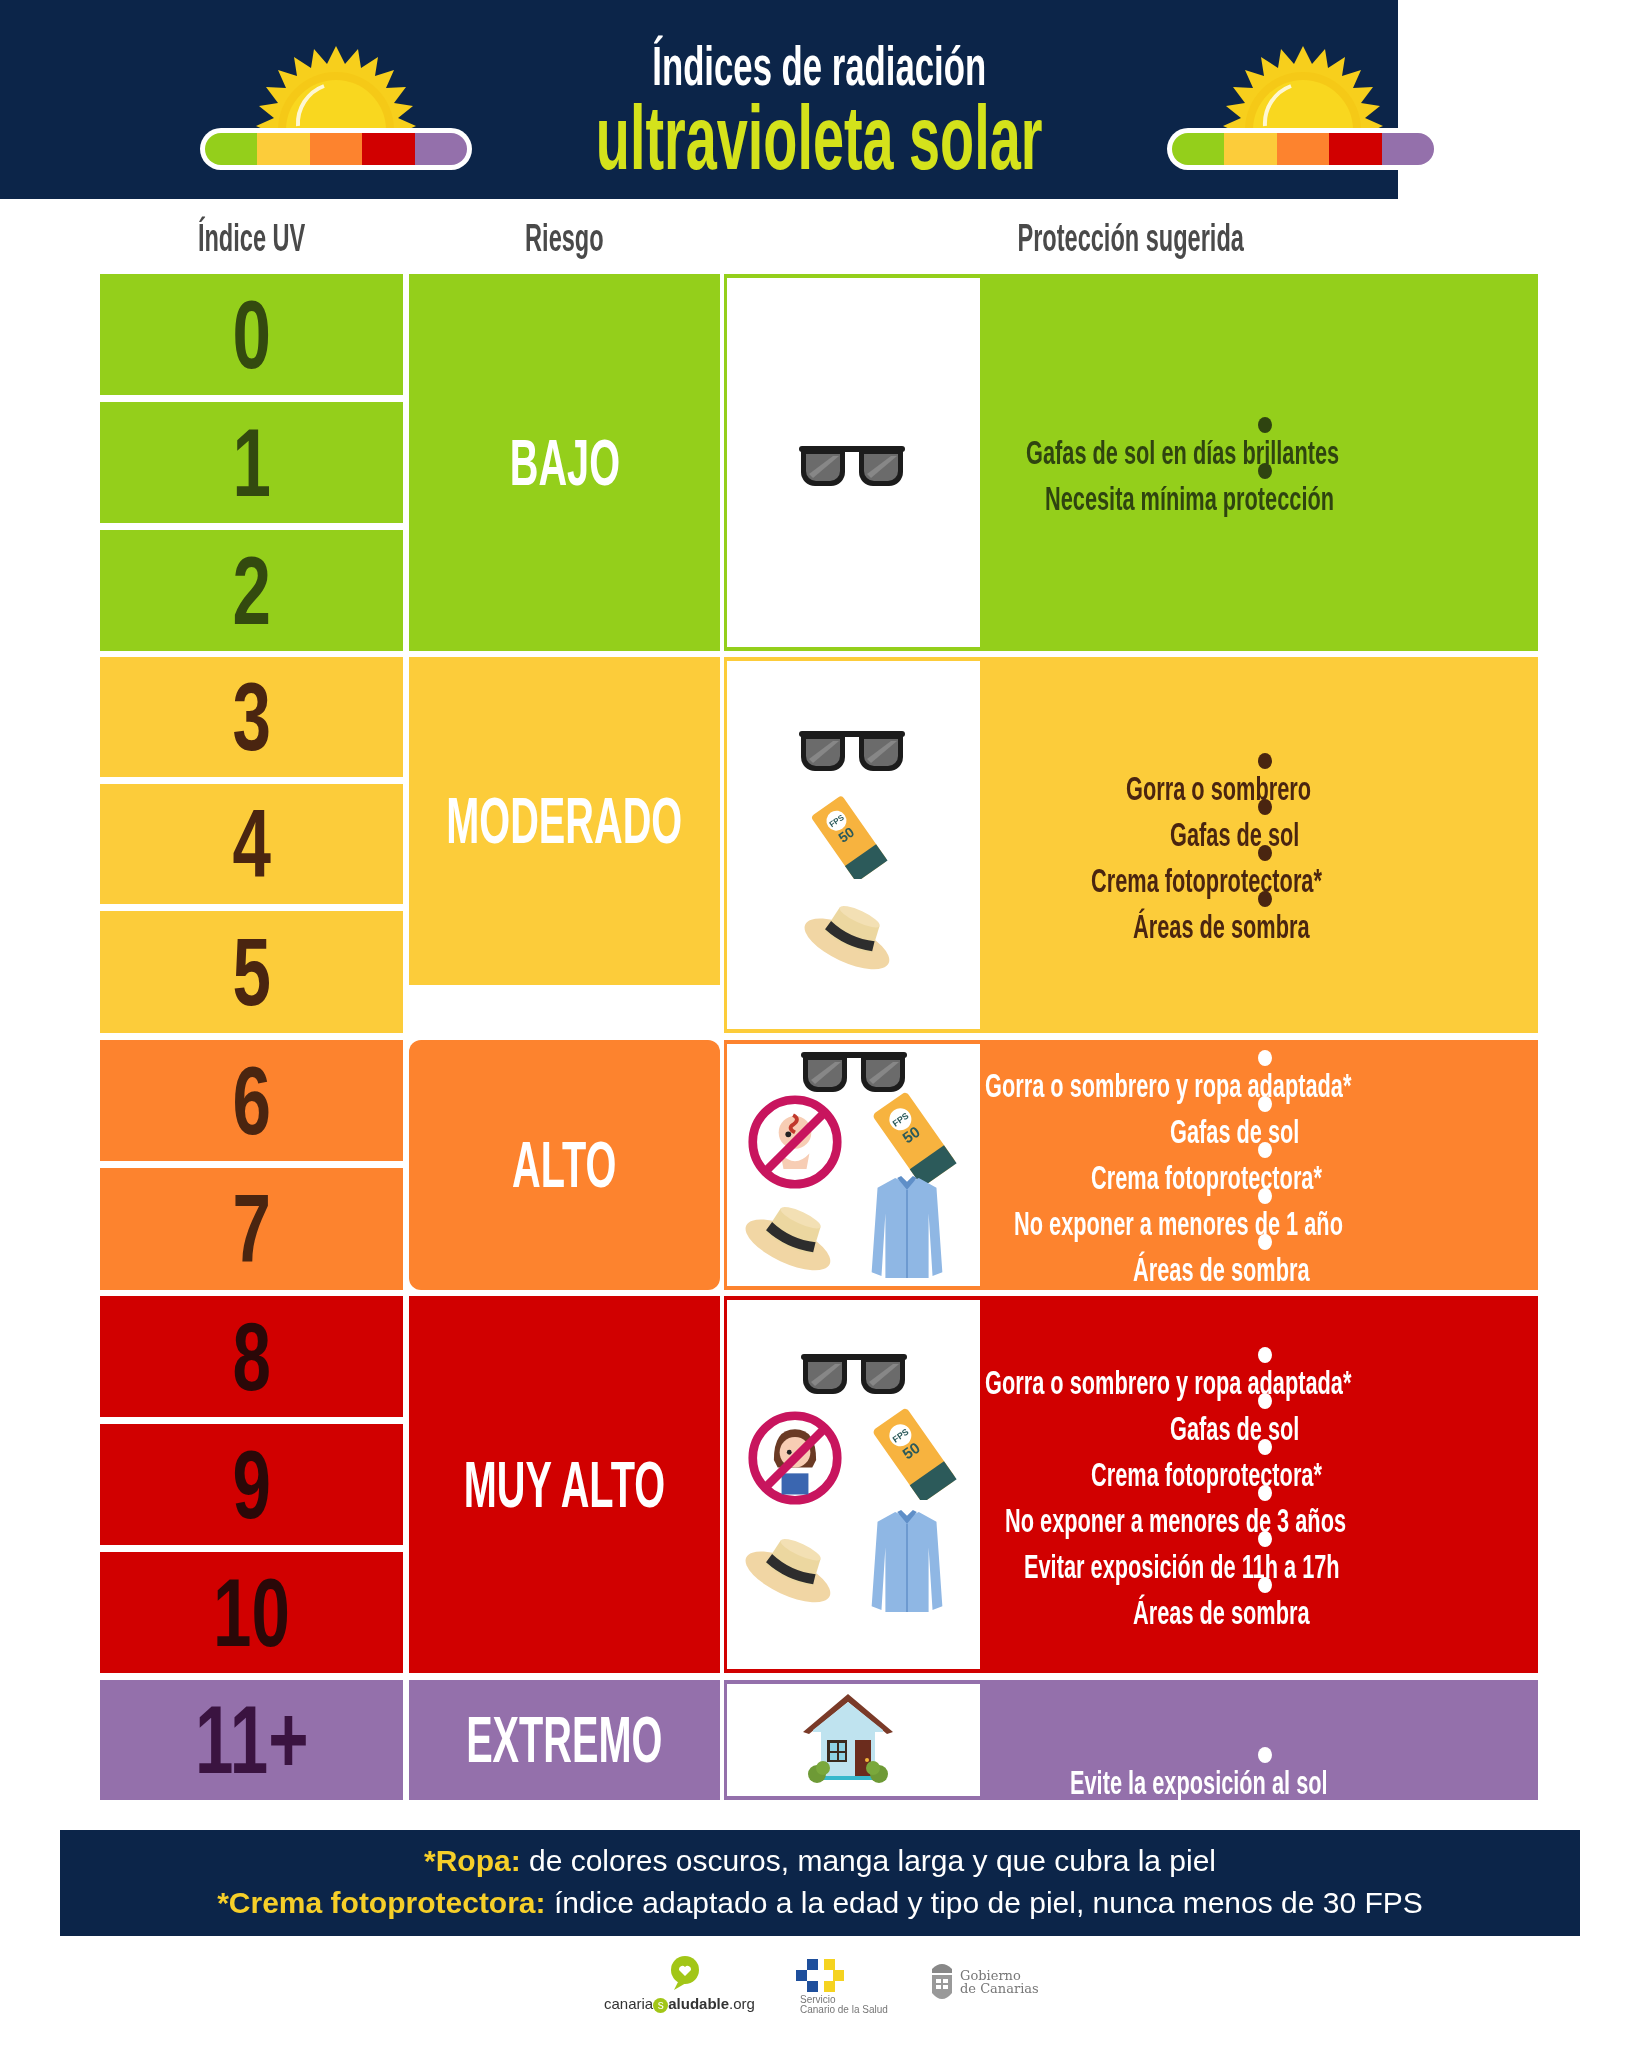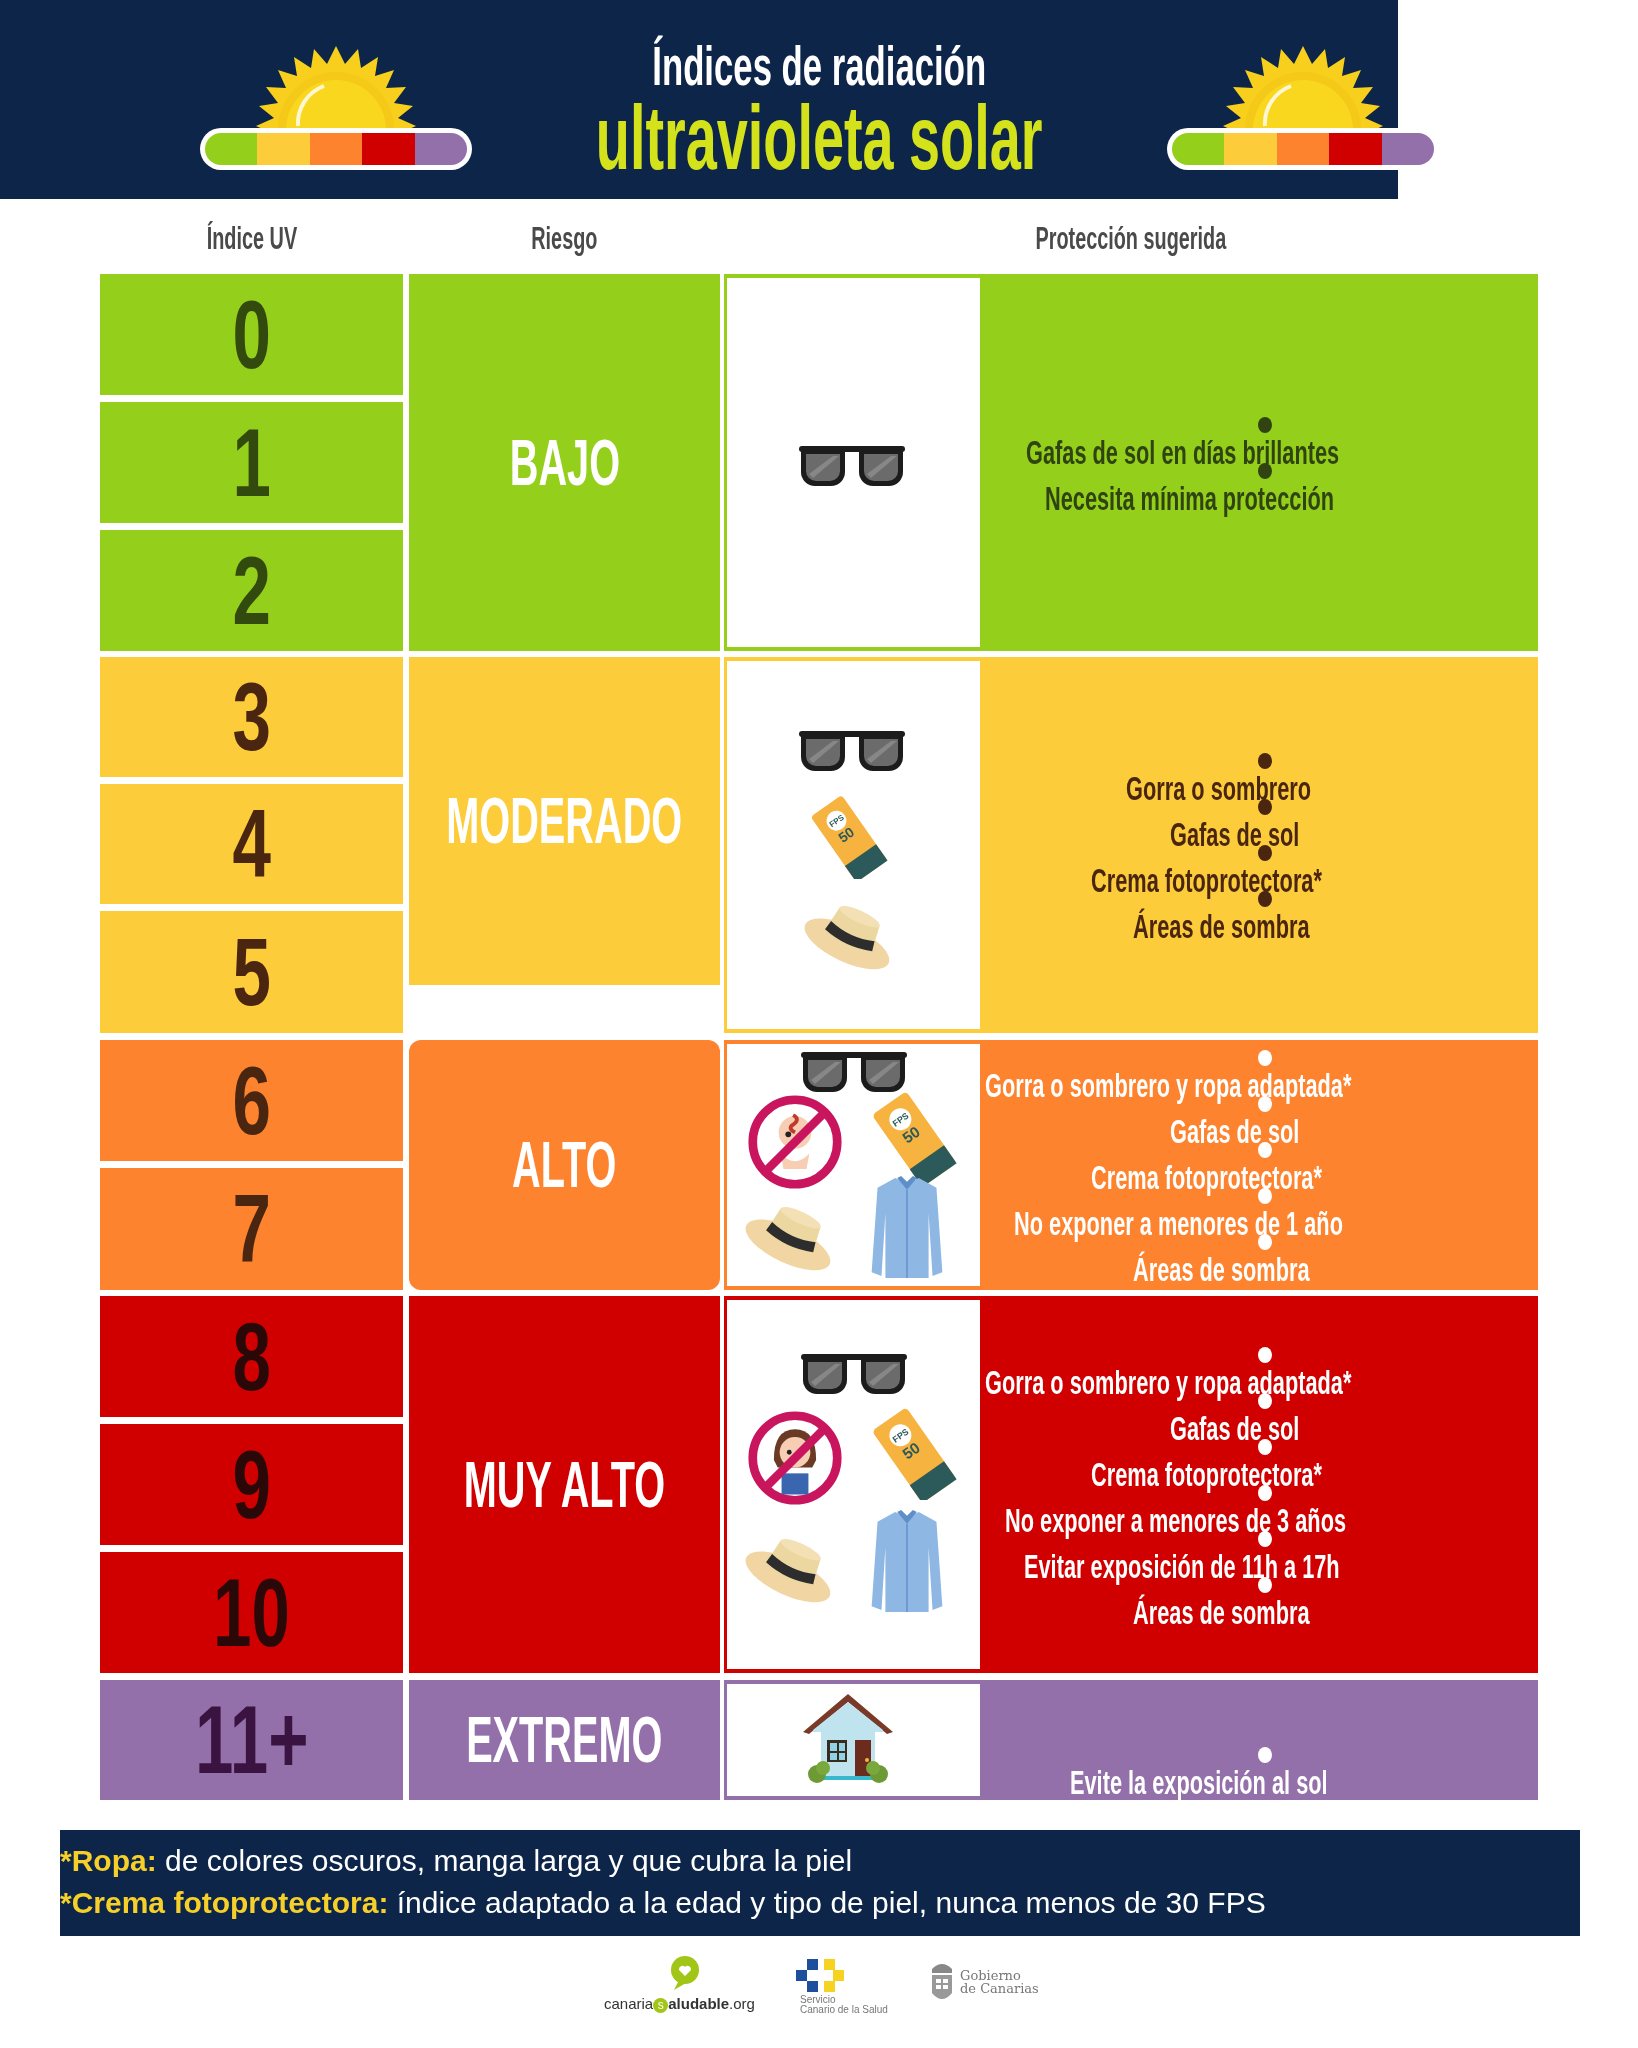--- a/index.html
+++ b/index.html
@@ -16,38 +16,38 @@
   .title2 .cond { transform: scaleX(0.62); }
 
   .sunwrap { position: absolute; top: 46px; width: 272px; height: 126px; }
   .sunwrap svg { position: absolute; left: 0; top: 0; }
   .uvbar { position: absolute; left: 0; top: 82px; width: 272px; height: 42px; border-radius: 21px; background: #ffffff; padding: 5px; display: flex; }
   .uvbar span { flex: 1; height: 32px; }
   .uvbar span:first-child { border-radius: 16px 0 0 16px; }
   .uvbar span:last-child { border-radius: 0 16px 16px 0; }
 
   
-  .colhead { position: absolute; top: 214px; color: #4a4a4a; font-size: 32px; line-height: 48px; text-align: center; }
+  .colhead { position: absolute; top: 214px; color: #4a4a4a; font-size: 38px; line-height: 48px; text-align: center; }
   .colhead .cond { transform: scaleX(0.62); }
 
   
   .band { position: absolute; left: 100px; width: 1438px; }
   .idxcell { position: absolute; left: 0; width: 303px; display: flex; align-items: center; justify-content: center; }
   .idxcell .cond { font-size: 96px; line-height: 96px; transform: scaleX(0.72); }
   .riskcell { position: absolute; left: 309px; width: 311px; display: flex; align-items: center; justify-content: center; color: #ffffff; font-size: 64px; }
   .riskcell .cond { transform: scaleX(0.62); }
   .protcell { position: absolute; left: 624px; width: 814px; }
   .iconbox { position: absolute; left: 3px; top: 4px; width: 253px; background: #ffffff; }
   .bullets { position: absolute; left: 300px; right: 20px; display: flex; flex-direction: column; justify-content: center; }
   .bullet { display: flex; align-items: center; height: 46px; font-size: 34px; flex-direction: column; }
   .bullet .dot { width: 14px; height: 16px; border-radius: 50%; margin-right: 12px; flex: 0 0 auto; }
   .bullet .txt { transform: scaleX(0.64); transform-origin: left center; }
 
   
-  .note { position: absolute; left: 60px; top: 1830px; width: 1520px; height: 106px; background: #0c2549; color: #ffffff; font-size: 30px; }
+  .note { position: absolute; left: 60px; top: 1830px; width: 1520px; height: 106px; background: #0c2549; color: #ffffff; text-align: center; font-size: 30px; }
   .note .line { position: absolute; left: 0; width: 100%; }
   .note .hl { color: #f6cf29; font-weight: bold; }
 
   
   .logos { position: absolute; top: 1955px; left: 0; width: 1638px; height: 70px; }
   .logo-cs { position: absolute; left: 604px; top: 0; width: 150px; height: 62px; }
   .logo-scs { position: absolute; left: 796px; top: 0; width: 110px; height: 62px; }
   .logo-gc { position: absolute; left: 928px; top: 0; width: 110px; height: 62px; }
   .logo-text { position: absolute; font-size: 14px; color: #4a4a4a; white-space: nowrap; }
 </style>

